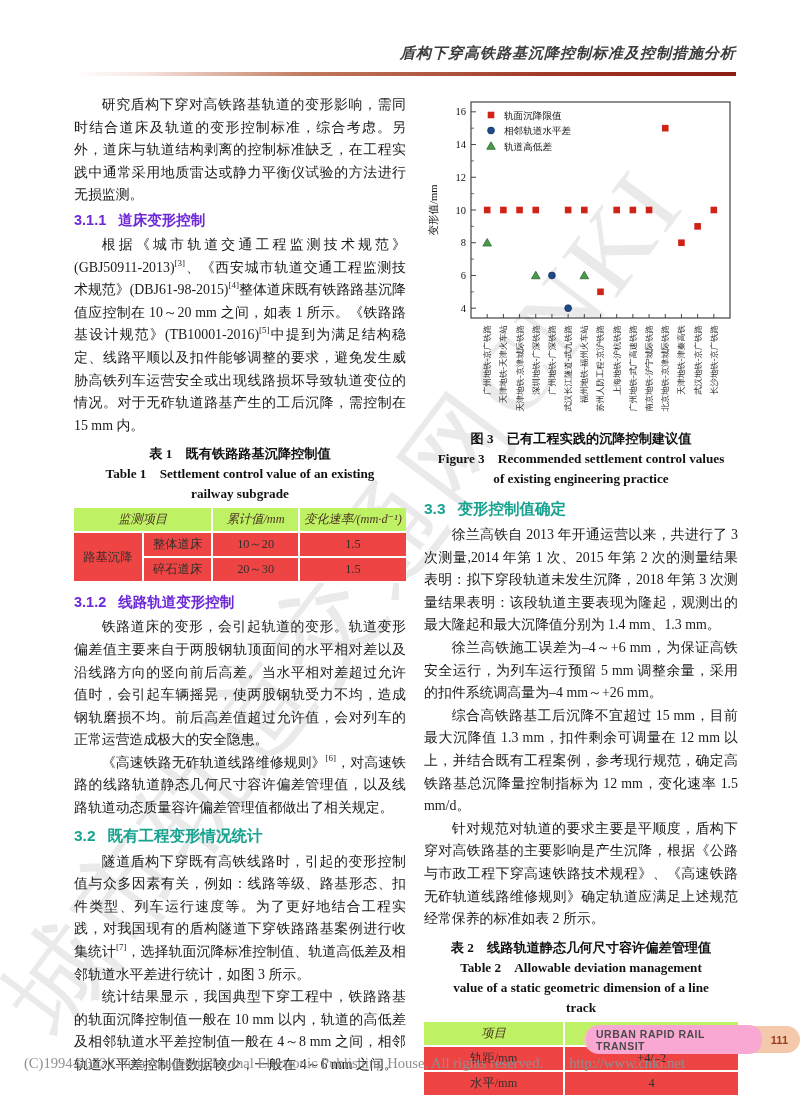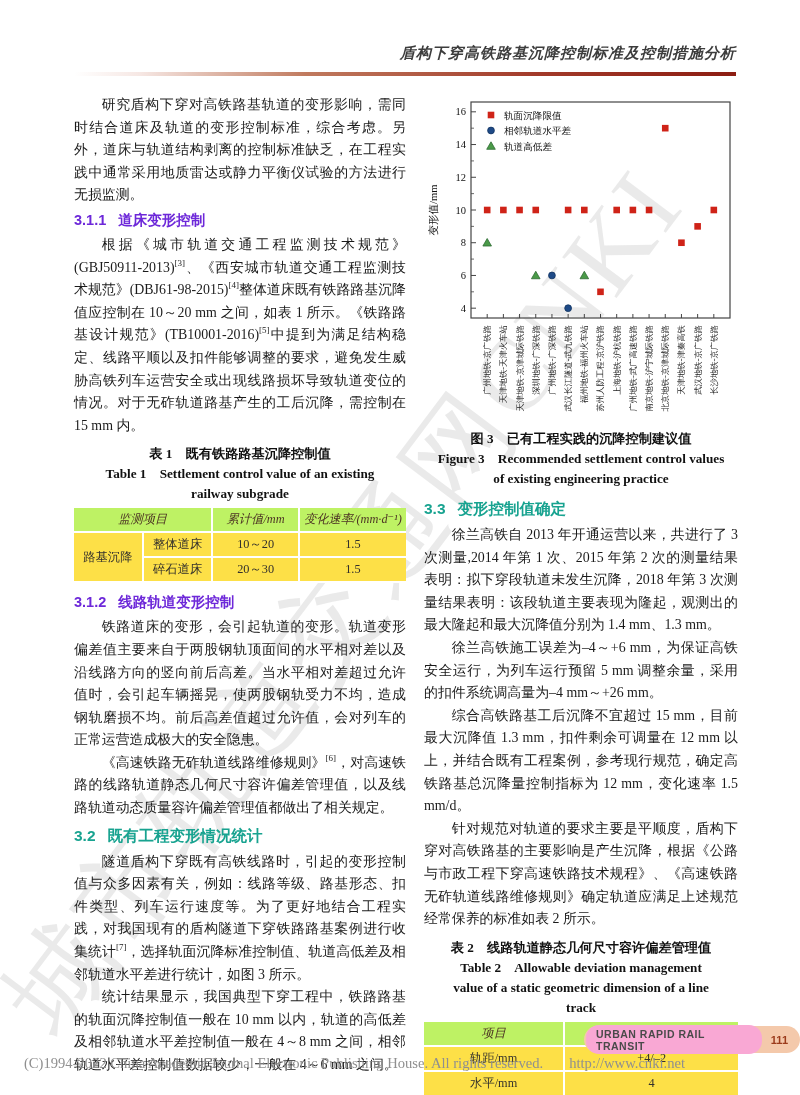--- a/index.html
+++ b/index.html
@@ -26,21 +26,21 @@
         font-family:"Liberation Sans","DejaVu Sans",sans-serif;color:#18a390;}
   .hnum{margin-right:12px;}
   
   .tbl-caption{ text-align:center;font-weight:bold;margin:0 auto;}
   .tbl-caption.zh{font-size:13.2px;margin-top:6px;line-height:21px;color:#111;}
   .tbl-caption.en{font-size:13.2px;line-height:20px;color:#111;width:86%;}
   
   table.data-table{border-collapse:separate;border-spacing:0;width:100%;margin-top:4px;font-size:12.3px;}
   table.data-table th{background:#bef264;color:#4d3524;font-weight:normal;font-style:italic;
         padding:3px 2px;text-align:center;border-bottom:2px solid #fff;border-right:2px solid #fff;}
-  table.data-table td{background:#fde047;color:#33302c;padding:3px 2px;text-align:center;
+  table.data-table td{background:#ef4444;color:#33302c;padding:3px 2px;text-align:center;
         border-bottom:2px solid #fff;border-right:2px solid #fff;}
   table.data-table th:last-child,table.data-table td:last-child{border-right:none;}
   
   .figure{margin:0;}
   .figure svg{display:block;font-family:"Liberation Serif","DejaVu Serif",serif;}
   .fig-caption{text-align:center;font-weight:bold;margin:0 auto;}
   .fig-caption.zh{font-size:13.2px;line-height:21px;margin-top:2px;color:#111;}
   .fig-caption.en{font-size:13.2px;line-height:20px;width:92%;color:#111;}
   
   .journal-badge{position:absolute;left:584px;top:1026px;height:27px;background:#f4c9ab;

